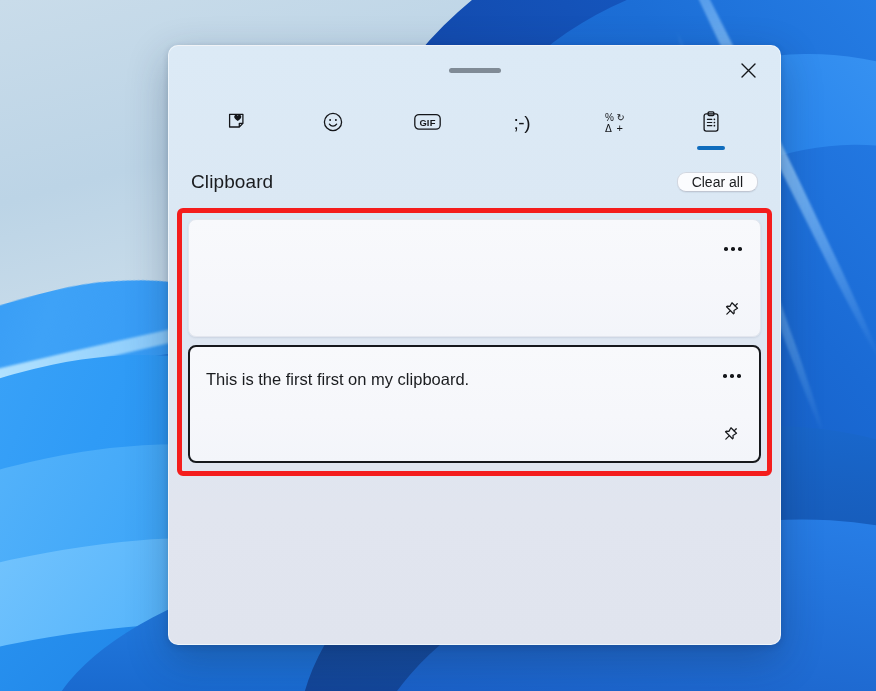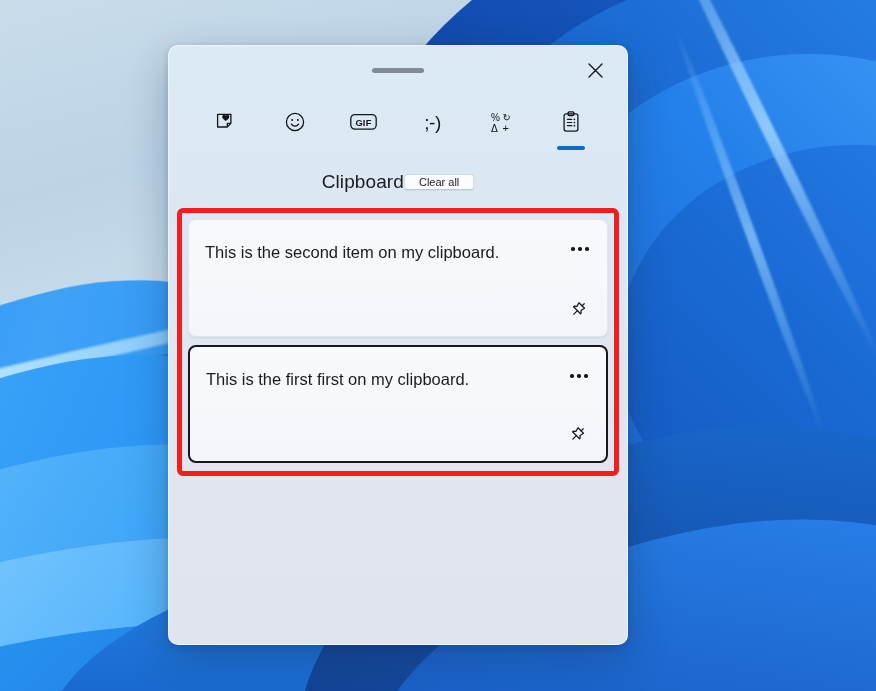--- a/index.html
+++ b/index.html
@@ -164,21 +164,21 @@
     border-radius: 50% 50% 46% 54% / 58% 54% 46% 42%;
     background: linear-gradient(185deg, #2b8cef 0%, #1663c9 60%, #10499f 100%);
     transform: rotate(-5deg);
   }
 
   
   #clipboard-panel {
     position: absolute;
     left: 168px;
     top: 45px;
-    width: 460px;
+    width: 613px;
     height: 600px;
     border-radius: 10px;
     background: linear-gradient(180deg, #dceaf6 0%, #dbe8f4 28%, #dfe6f1 55%, #e1e5ef 78%, #e0e4ee 100%);
     box-shadow: 0 14px 40px rgba(20,40,70,.30), 0 2px 6px rgba(20,40,70,.18);
     border: 1px solid rgba(255,255,255,.55);
     overflow: hidden;
   }
 
   
   #titlebar {
@@ -257,38 +257,38 @@
     height: 4px;
     border-radius: 2px;
     background: transparent;
   }
   .tab.active .underline { background: #0f6cbd; }
 
   
   #section-header {
     display: flex;
     align-items: center;
-    justify-content: center;
+    justify-content: space-between;
     padding: 10px 22px 10px 22px;
     height: 52px;
   }
   #section-title {
     font-size: 19px;
     color: #1a1c1f;
     font-weight: 400;
     letter-spacing: .1px;
   }
   #clear-all-button {
     font-family: "Liberation Sans", sans-serif;
-    font-size: 11px;
+    font-size: 14px;
     color: #1a1c1f;
     background: #fbfcfe;
     border: 1px solid #d2d7e0;
     border-bottom-color: #c0c6d2;
-    border-radius: 3px;
+    border-radius: 9px;
     padding: 1px 14px;
     cursor: pointer;
     box-shadow: 0 1px 1px rgba(20,40,70,.06);
   }
 
   
   #items-annotation {
     position: relative;
     margin: 0 8px;
     border: 5px solid #f41d1d;
@@ -478,21 +478,20 @@
 
     <div id="section-header">
       <div id="section-title">Clipboard</div>
       <button id="clear-all-button">Clear all</button>
     </div>
 
     <div id="items-annotation">
       <div id="items-list">
 
         <div class="clip-item">
-          <div class="clip-text">This is the second item on my clipboard.</div>
           <button class="item-menu-button" aria-label="See more">
             <span class="dots">
                 <i></i>
                 <i></i>
                 <i></i>
               </span>
           </button>
           <button class="item-pin-button" aria-label="Pin">
             <svg width="20" height="20" viewBox="0 0 20 20" fill="none">
               <g transform="rotate(45 10 10)">

